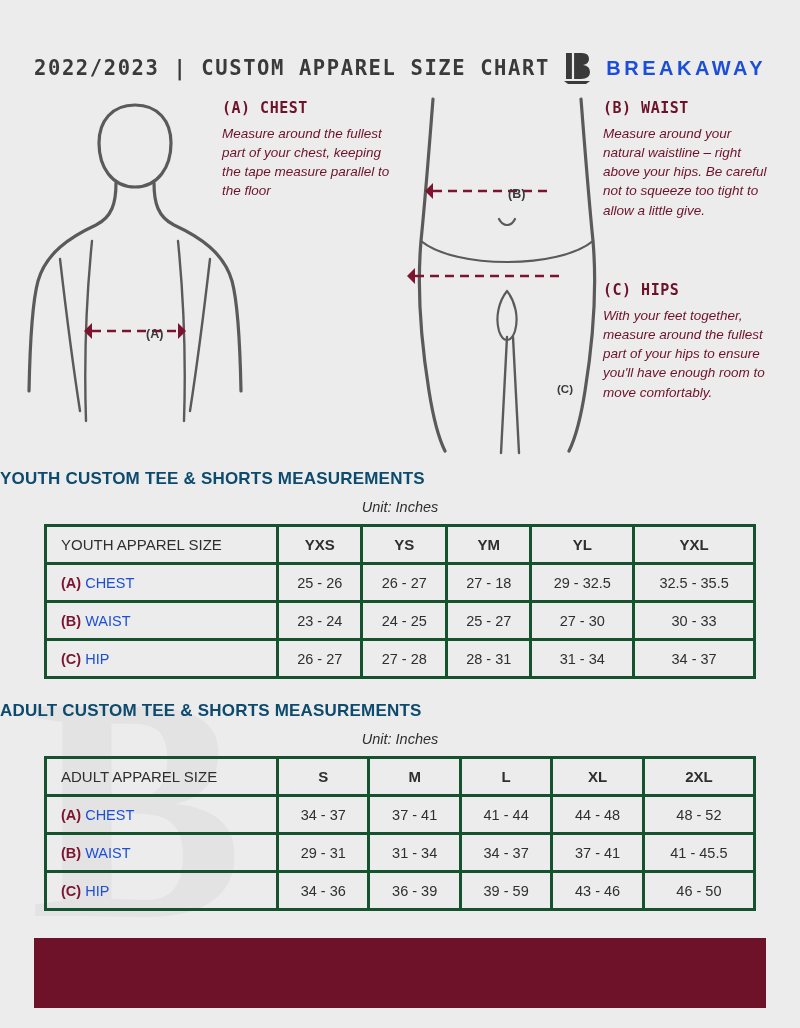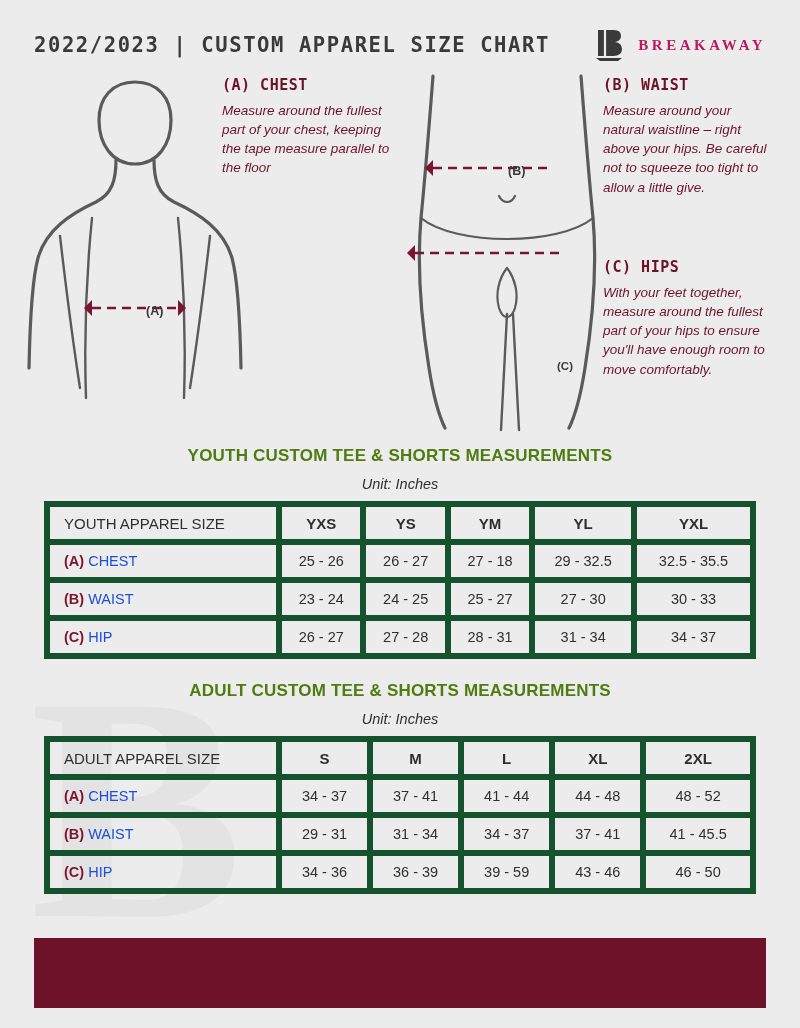--- a/index.html
+++ b/index.html
@@ -26,45 +26,45 @@
     user-select: none;
     z-index: 0;
   }
   .content { position: relative; z-index: 2; }
 
   
   .header {
     display: flex;
     align-items: center;
     justify-content: space-between;
-    padding: 28px 34px 0 34px;
+    padding: 51px 34px 0 34px;
   }
   .header-title {
     font-family: "DejaVu Sans Mono", monospace;
     font-size: 20.5px;
     font-weight: bold;
     letter-spacing: 1.6px;
     color: #3a3a3a;
     white-space: nowrap;
   }
   .brand {
     display: flex;
     align-items: center;
     gap: 14px;
   }
   .brand-mark {
     width: 30px; height: 34px;
     position: relative;
   }
   .brand-name {
-    font-family: Liberation Serif, serif;
-    font-size: 15px;
+    font-family: Liberation Sans, sans-serif;
+    font-size: 20px;
     font-weight: bold;
     letter-spacing: 3.5px;
-    color: #be185d;
+    color: #1d4ed8;
   }
 
   
   .illus {
     position: relative;
     height: 370px;
     margin-top: 6px;
   }
   .callout {
     position: absolute;
@@ -84,42 +84,42 @@
     font-style: italic;
     color: #6d1229;
   }
   .c-chest { left: 222px; top: 8px; }
   .c-waist { left: 603px; top: 8px; width: 170px; }
   .c-hips  { left: 603px; top: 190px; width: 170px; }
 
   
   .section { margin-top: 8px; }
   .sec-title {
-    text-align: center;
+    text-align: left;
     font-size: 17px;
     font-weight: bold;
-    color: #4d7c0f;
+    color: #0c4a6e;
     letter-spacing: .2px;
   }
   .sec-unit {
     text-align: center;
     font-size: 14.5px;
     font-style: italic;
     color: #2f2f2f;
     margin-top: 10px;
     margin-bottom: 9px;
   }
   table {
     border-collapse: collapse;
     width: 712px;
     margin: 0 auto;
     background: transparent;
   }
   th, td {
-    border: 6px solid #14532d;
+    border: 3px solid #14532d;
     text-align: center;
     font-size: 14.5px;
     color: #2f2f2f;
     height: 38px;
     padding: 0 4px;
   }
   thead th {
     font-weight: bold;
     font-size: 15px;
   }

